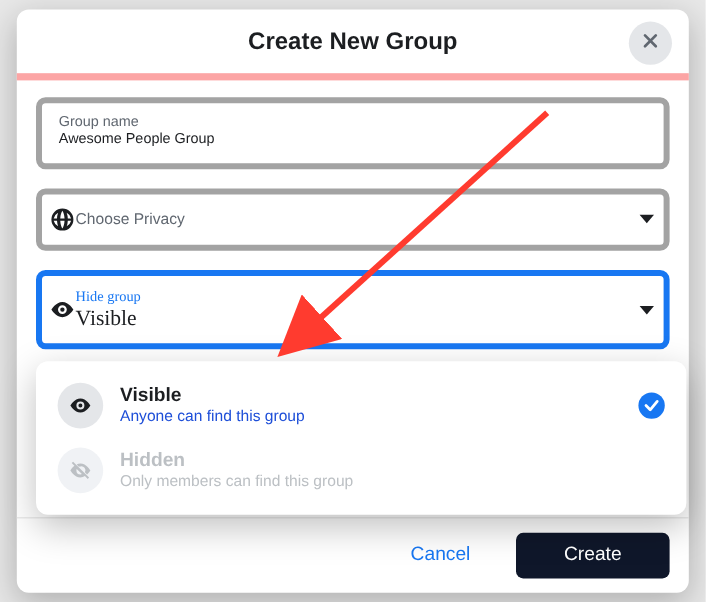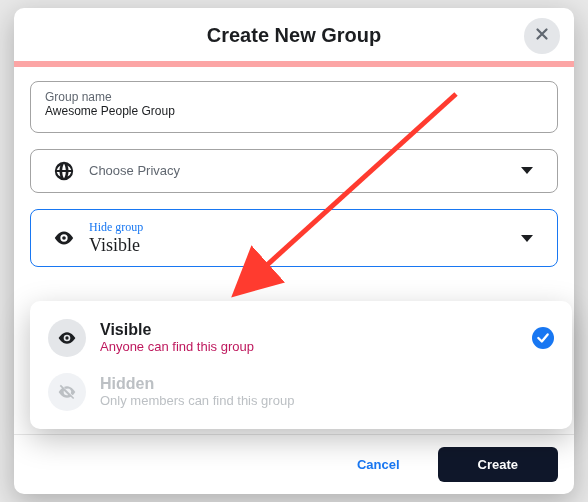--- a/index.html
+++ b/index.html
@@ -42,41 +42,41 @@
       align-items: center; justify-content: center;
       cursor: pointer;
     }
     .close-btn svg { width: 18px; height: 18px; }
     .modal-body {
       padding: 14px 16px 0;
       flex: 1;
       position: relative;
     }
     .field {
-      border: 1px solid #a3a3a3;
+      border: 5px solid #a3a3a3;
       border-radius: 8px;
       padding: 8px 14px 10px;
       margin-bottom: 16px;
       background: #fff;
       display: flex;
       align-items: center;
       position: relative;
     }
     .field.text-field { flex-direction: column; align-items: stretch; padding: 8px 14px 12px; }
     .field-label-small {
       font-size: 12px;
       color: #606770;
       margin-bottom: 0;
     }
     .field-value-lg {
       font-size: 12px;
       color: #1c1e21;
       line-height: 1.3;
     }
-    .field.with-icon { gap: 14px; padding: 10px 22px; }
+    .field.with-icon { padding: 10px 6px; }
     .field-icon {
       width: 22px; display:flex; align-items:center; justify-content:center;
       color: #1c1e21;
     }
     .field-icon svg { width: 22px; height: 22px; }
     .field-text { flex: 1; }
     .label-top { font-size: 13px; color: #606770; line-height:1.2; }
     .label-bottom { font-size: 18px; color: #1c1e21; line-height:1.25; }
     .caret { width: 0; height:0; border-left:6px solid transparent; border-right:6px solid transparent; border-top:7px solid #1c1e21; margin-right:2px; }
     .field.active { border-color: #1877f2; font-family: Liberation Serif, serif; }
@@ -98,21 +98,21 @@
       cursor:pointer;
     }
     .option-icon {
       width:38px; height:38px; border-radius:50%;
       background:#e4e6e9;
       display:flex; align-items:center; justify-content:center;
     }
     .option-icon svg { width:20px; height:20px; }
     .option-text { flex:1; }
     .opt-title { font-size:16px; font-weight:600; color:#1c1e21; line-height:1.2; }
-    .opt-sub { font-size:13px; color:#be185d; line-height:1.3; }
+    .opt-sub { font-size:13px; color:#1d4ed8; line-height:1.3; }
     .option.disabled .opt-title { color:#bcc0c4; }
     .option.disabled .opt-sub { color:#bcc0c4; }
     .option.disabled .option-icon { background:#f0f2f5; }
     .option.disabled svg { color:#bcc0c4; }
     .checkmark {
       width:22px; height:22px; border-radius:50%;
       background:#1877f2;
       display:flex; align-items:center; justify-content:center;
     }
     .checkmark svg { width:14px; height:14px; }
@@ -120,22 +120,22 @@
       border-top:1px solid #e6e6e6;
       padding:12px 16px;
       display:flex;
       justify-content:flex-end;
       gap:10px;
       align-items:center;
     }
     .btn {
       padding: 10px 28px;
       border-radius:6px;
-      font-size:13px;
-      font-weight:700;
+      font-size:16px;
+      font-weight:400;
       cursor:pointer;
     }
     .btn-cancel { color:#1877f2; background:transparent; }
     .btn-primary { background:#0f172a; color:#fff; padding:10px 40px; }
     .arrow {
       position:absolute;
       left:216px; top:84px;
       z-index:10;
       pointer-events:none;
     }

